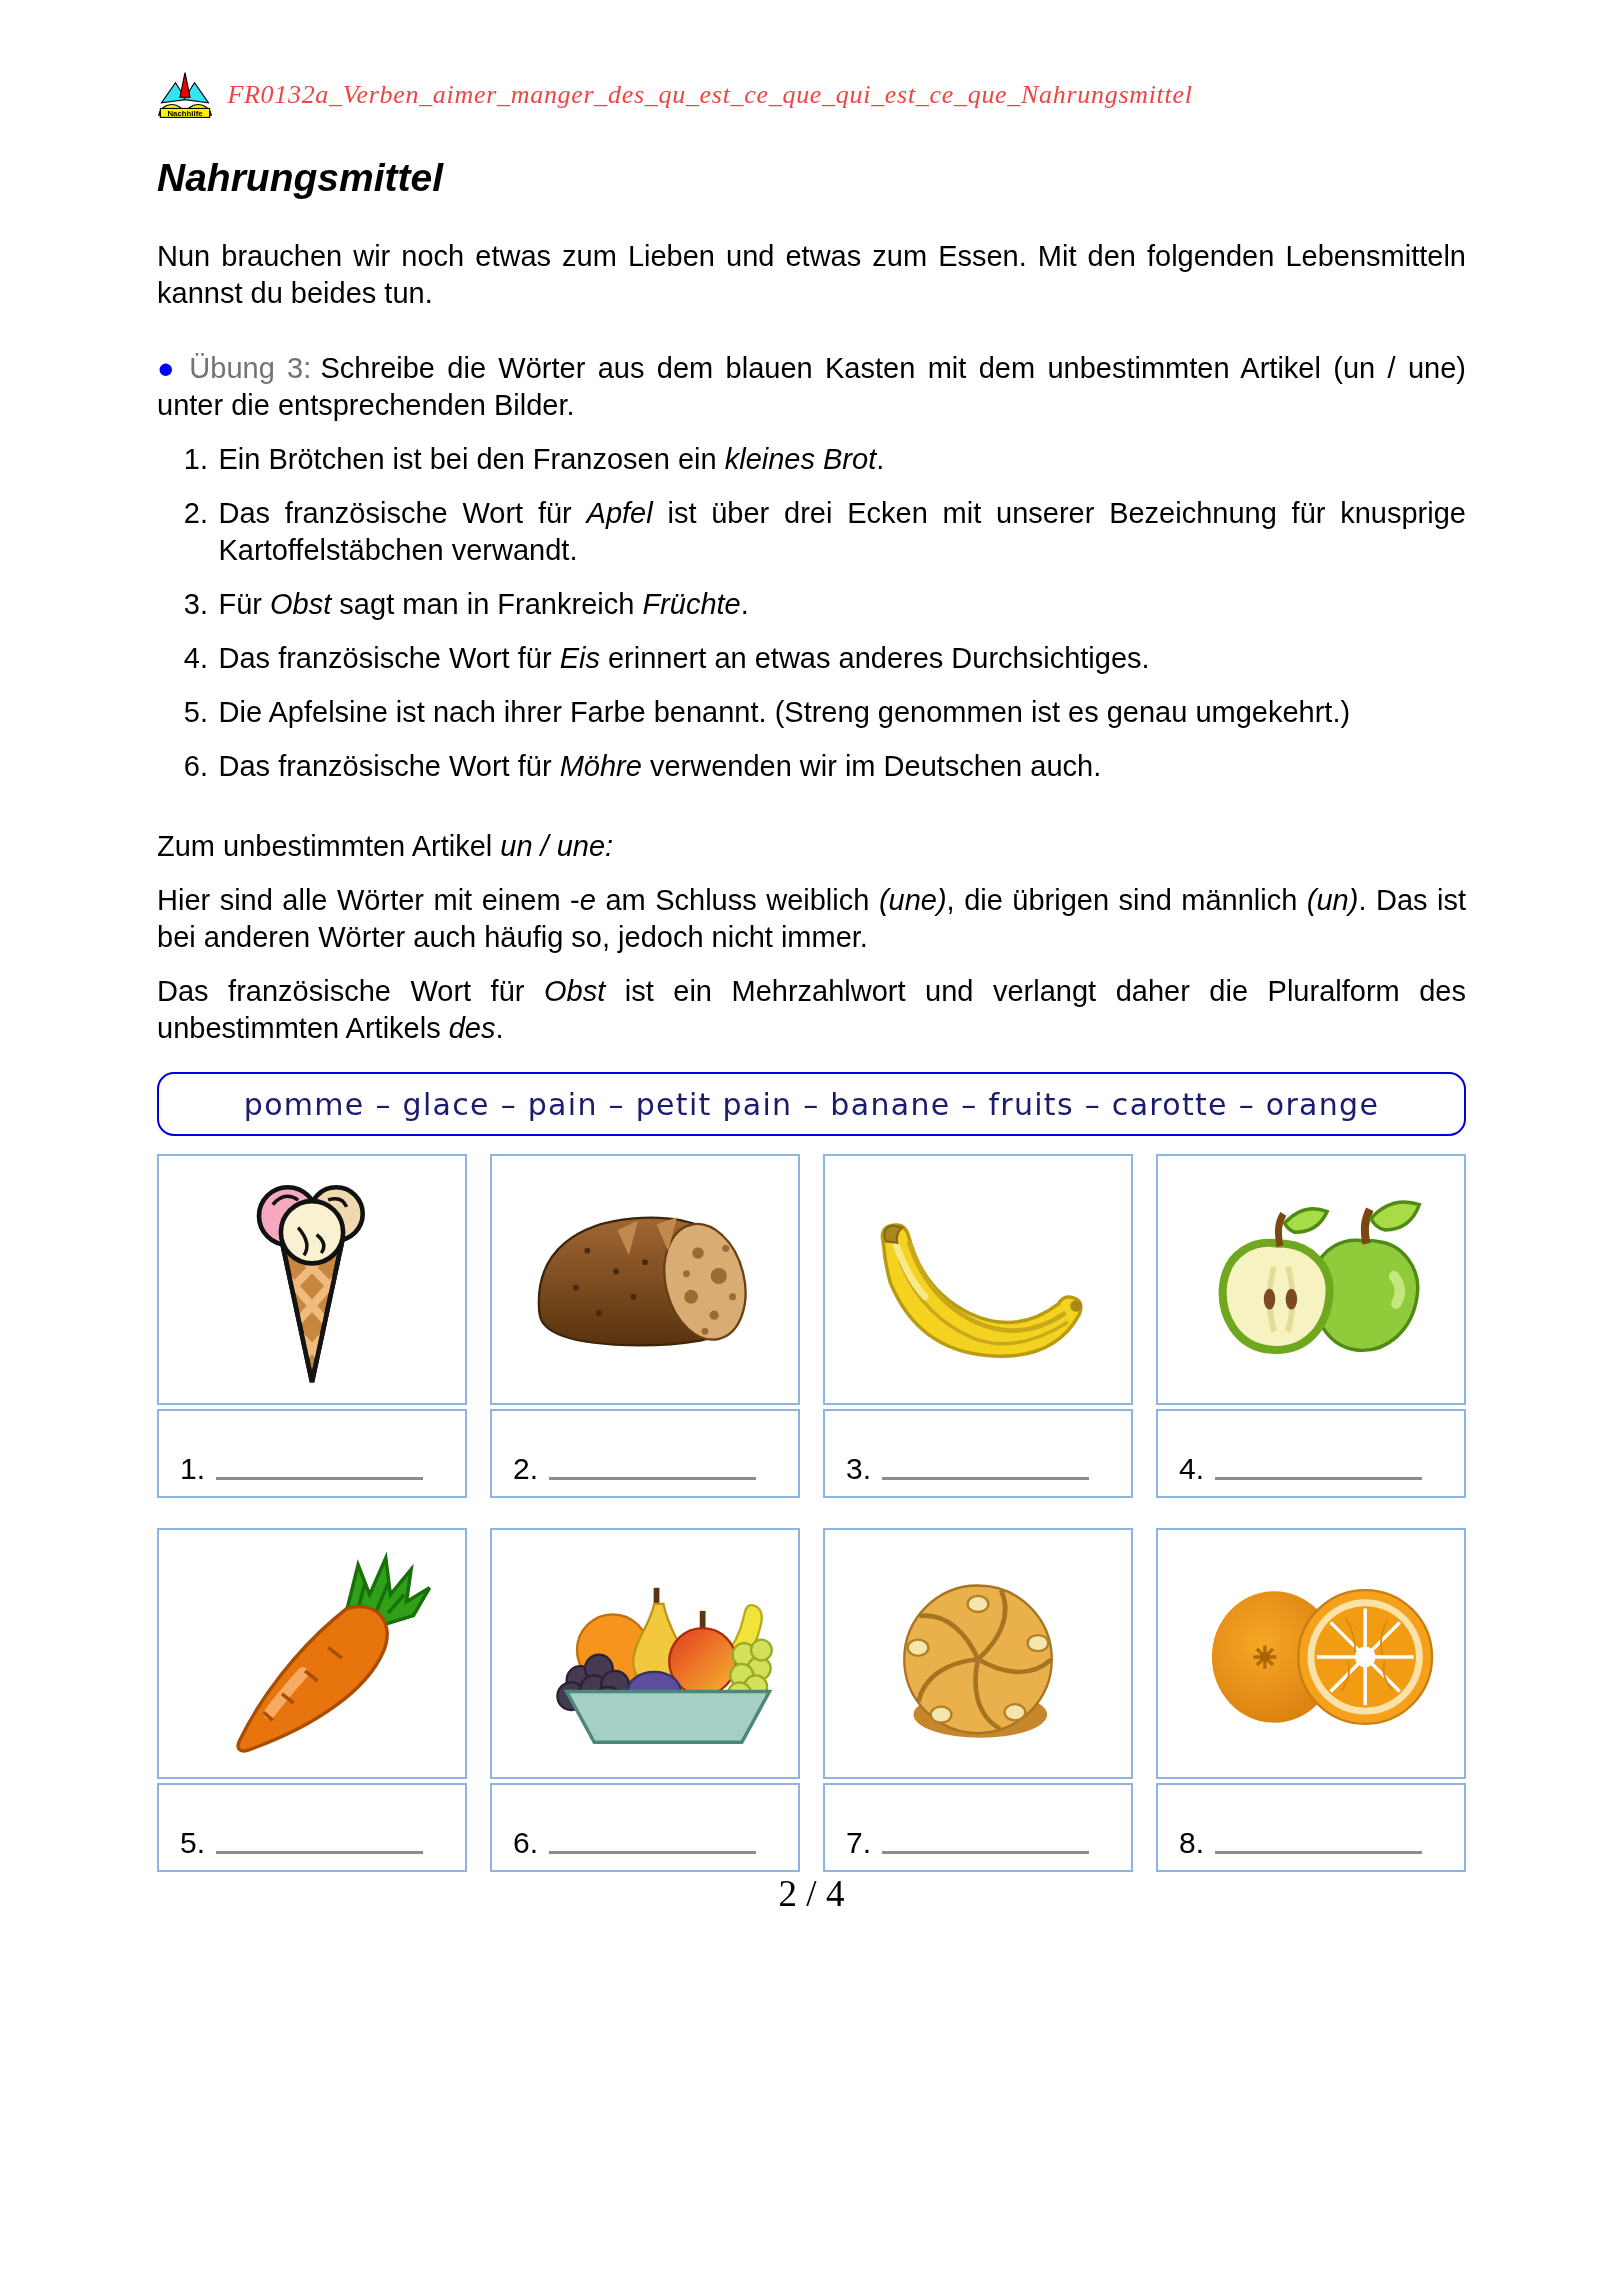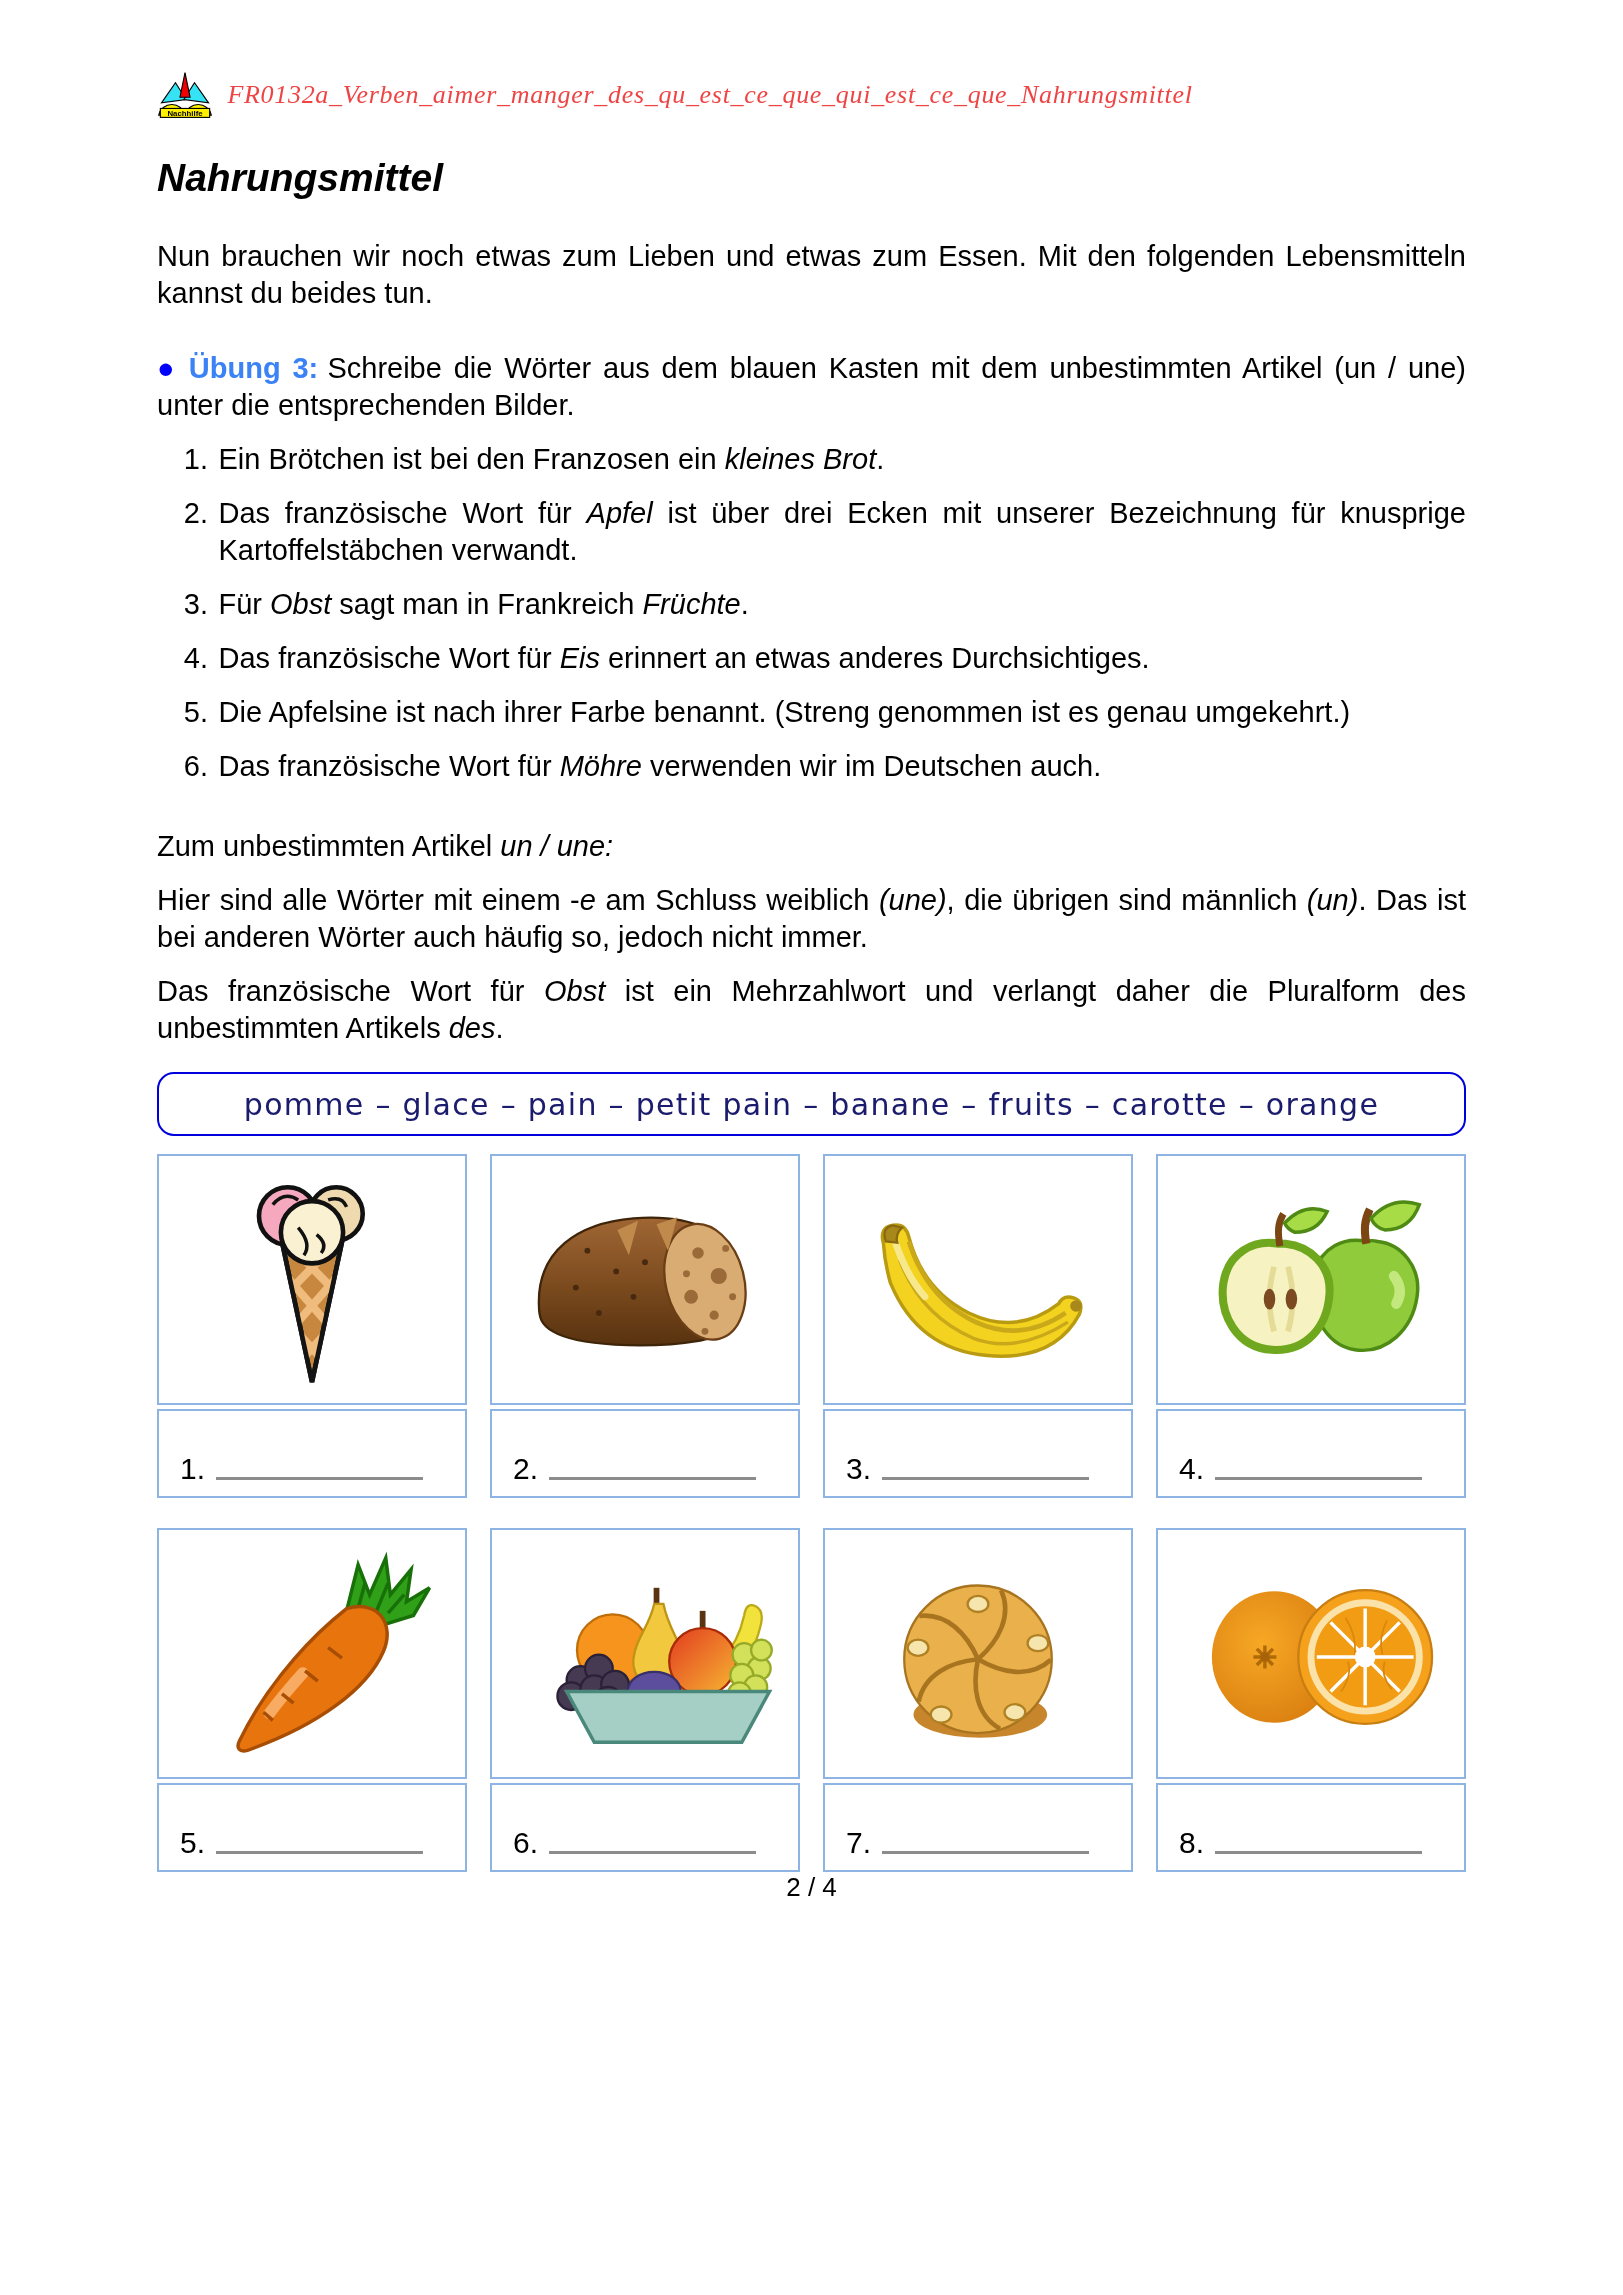--- a/index.html
+++ b/index.html
@@ -17,21 +17,21 @@
     font-family:"Liberation Serif", serif; font-style:italic;
     font-size:26px; color:#ef4444; letter-spacing:0.7px;
   }
 
   
   h1.title { margin:33px 0 0 0; font-size:39px; font-style:italic; font-weight:bold; }
   p.para { margin:38px 0 0 0; font-size:29px; line-height:37px; text-align:justify; }
   p.single { text-align:left; }
   .it { font-style:italic;margin-top:24px; }
   .bullet { color:#0000FF; margin-right:10.5px; }
-  .ex-label { color:#3b82f6; font-weight:bold; margin-right:9.2px; }
+  .ex-label { color:#737373; font-weight:normal; margin-right:9.2px; }
 
   
   .tips { margin-top:17px; }
   .tip { display:flex; margin-bottom:17px; font-size:29px; line-height:37px; }
   .tip-num { flex:none; width:51px; text-align:right; padding-right:10.5px; }
   .tip-body { flex:1; text-align:justify; }
 
   
   .wordbox {
     margin-top:25px; height:60px; border:2.6px solid #0000DC; border-radius:17px;
@@ -58,21 +58,21 @@
     display:flex; align-items:flex-end; padding:0 0 11.8px 21px; background:#fff;
   }
   .cellnum { font-size:30px; line-height:30px; }
   .blank {
     display:inline-block; width:207px; border-bottom:3.3px solid #8C8C8C;
     margin-left:10.5px; margin-bottom:3.9px; height:0;
   }
 
   footer.pageno {
     position:absolute; left:0; right:0; top:3308; text-align:center;
-    font-family:Liberation Sans, sans-serif; font-size:26px;
+    font-family:Liberation Serif, serif; font-size:37px;
   }
 </style>
 </head>
 <body>
 
 <div class="page">
   <div class="content">
 
     <div class="hdr">
       <svg class="logo" viewBox="0 0 100 100">

